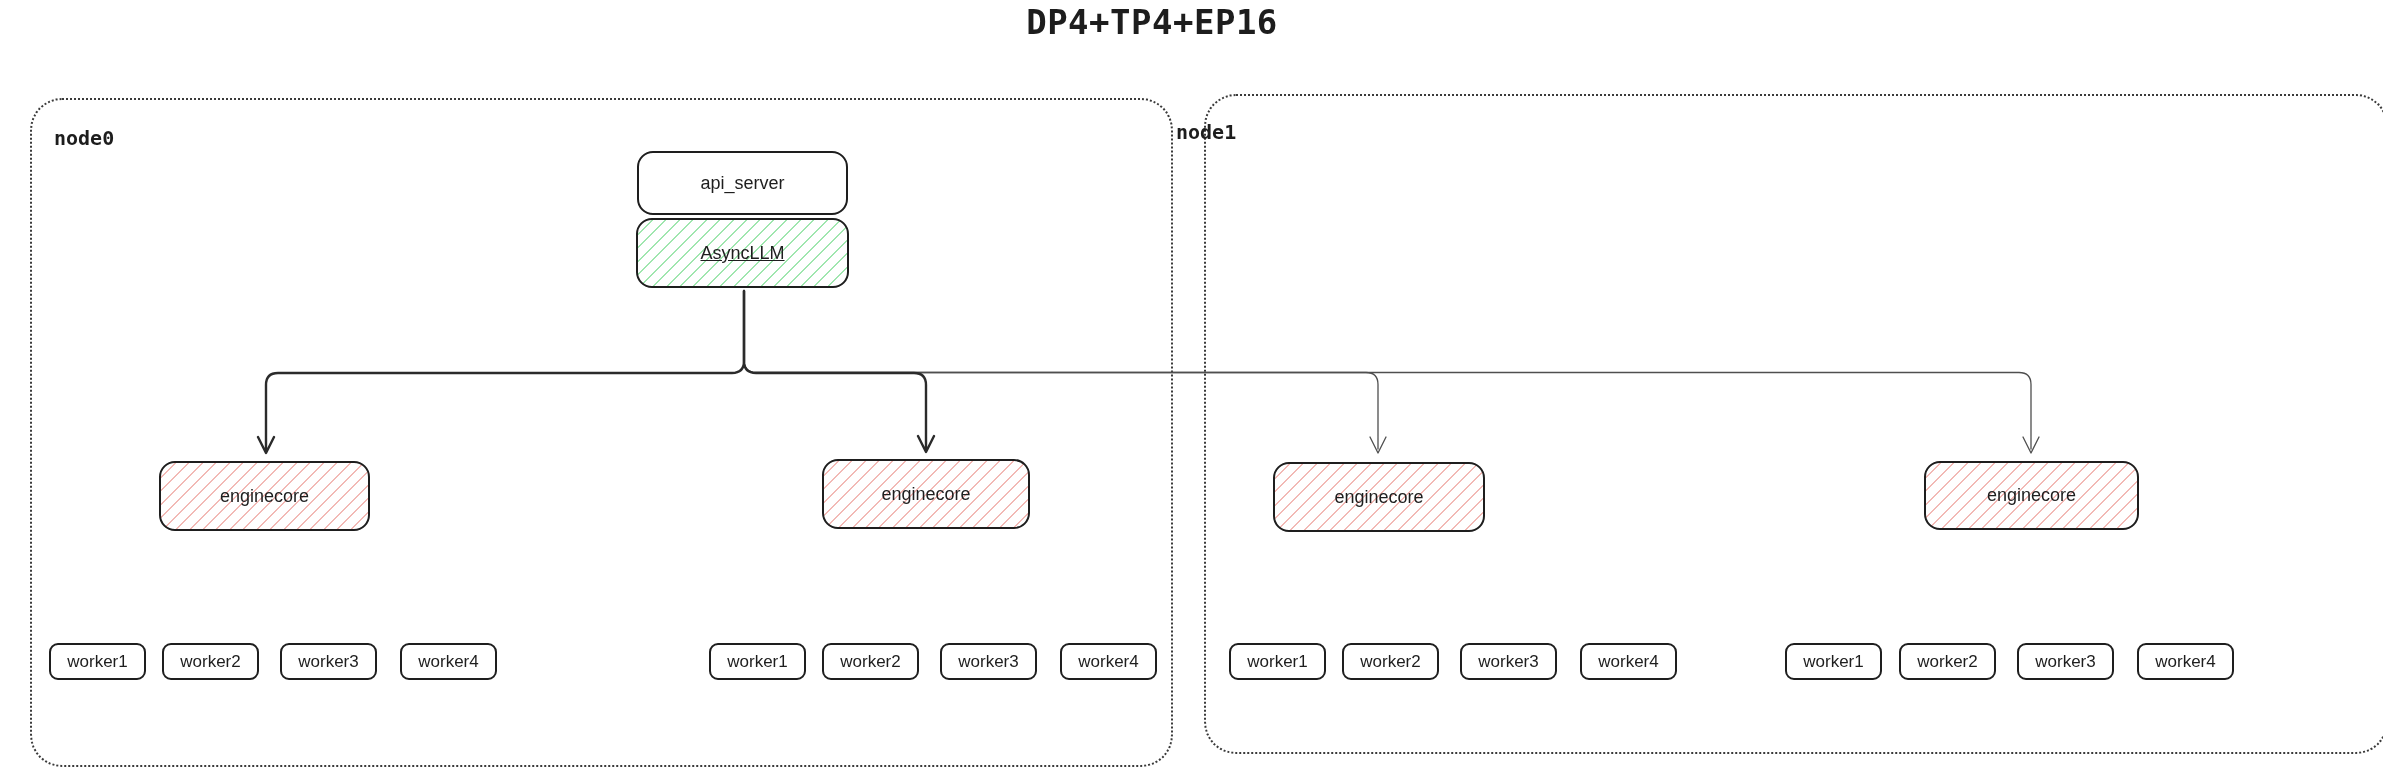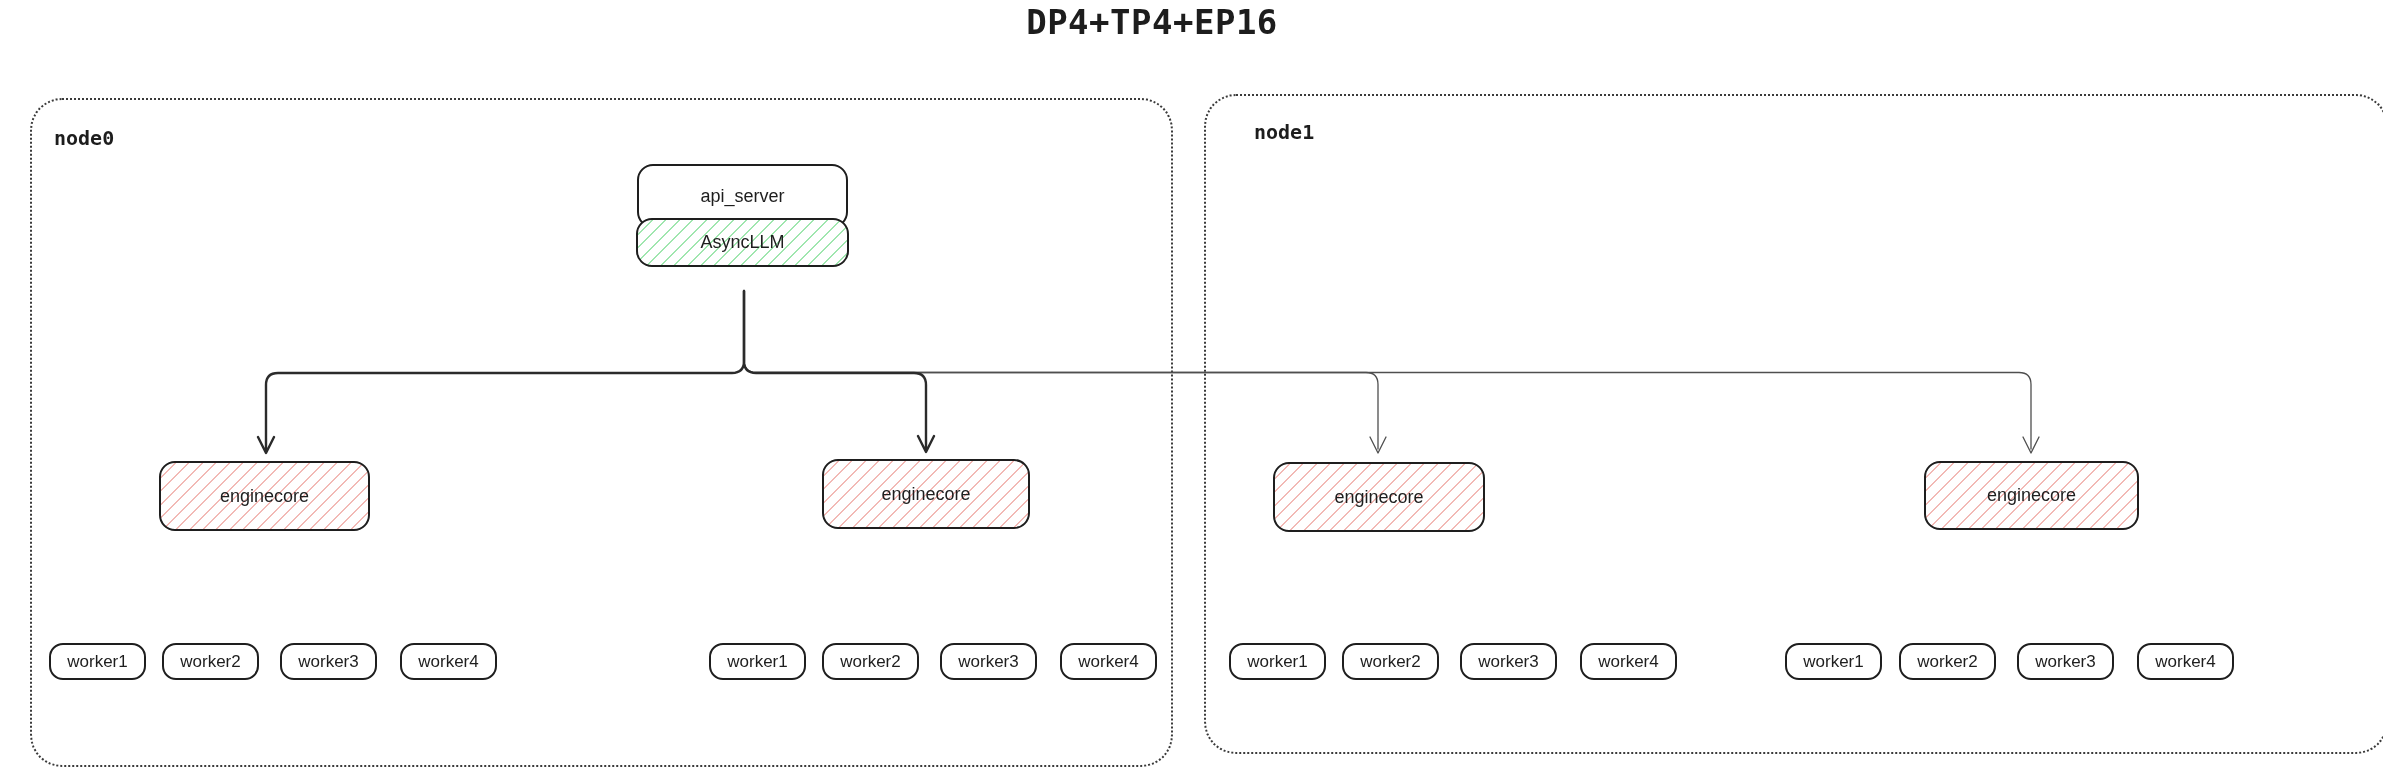--- a/index.html
+++ b/index.html
@@ -45,54 +45,54 @@
   }
   .hatch-red{
     background-image:repeating-linear-gradient(135deg,#f2b9b5 0 1.4px,transparent 1.4px 9.5px);
     background-color:#ffffff;
     justify-content:center;
   }
   .worker{
     position:absolute;
     top:643px;height:37px;width:97px;
     border:2px solid #1e1e1e;
-    border-radius:14px;
+    border-radius:9px;
     background:#ffffff;
     display:flex;align-items:center;justify-content:center;
     font-size:17px;color:#1e1e1e;
     box-sizing:border-box;
   }
   svg.arrows{position:absolute;left:0;top:0;pointer-events:none;}
   .arrow-primary{stroke:#2b2b2b;stroke-width:2.4;fill:none;stroke-linecap:round;stroke-linejoin:round;}
   .arrow-secondary{stroke:#4f4f4f;stroke-width:1.3;fill:none;stroke-linecap:round;stroke-linejoin:round;}
 </style>
 </head>
 <body>
 
 <div class="canvas">
 
   <div class="title">DP4+TP4+EP16</div>
 
   <div class="node" style="left:18px;top:98px;width:1139px;height:665px;"></div>
   <div class="node" style="left:1192px;top:94px;width:1180px;height:656px;"></div>
 
   <div class="node-label" style="left:42px;top:126px;">node0</div>
-  <div class="node-label" style="left:1242px;top:120px;">node1</div>
+  <div class="node-label" style="left:1164px;top:120px;">node1</div>
 
   <svg class="arrows" width="2383" height="773" viewBox="0 0 2383 773">
     <path class="arrow-secondary" d="M732 291 L732 360 Q732 372.5 744 372.5 L1354 372.5 Q1366 372.5 1366 384.5 L1366 449 M1358 437 L1366 453 L1374 437"></path>
     <path class="arrow-secondary" d="M732 291 L732 360 Q732 372.5 744 372.5 L2007 372.5 Q2019 372.5 2019 384.5 L2019 449 M2011 437 L2019 453 L2027 437"></path>
     <path class="arrow-primary" d="M732 291 L732 361 Q732 373 720 373 L266 373 Q254 373 254 385 L254 449 M246 437 L254 453 L262 437"></path>
     <path class="arrow-primary" d="M732 291 L732 361 Q732 373 744 373 L902 373 Q914 373 914 385 L914 448 M906 436 L914 452 L922 436"></path>
   </svg>
 
-  <div class="box" style="left:625px;top:164px;width:211px;height:64px;">
+  <div class="box" style="left:625px;top:151px;width:211px;height:64px;">
     <span>api_server</span>
   </div>
-  <div class="box hatch-green" style="left:624px;top:218px;width:213px;height:49px;">
+  <div class="box hatch-green" style="left:624px;top:218px;width:213px;height:70px;text-decoration:underline;">
     <span>AsyncLLM</span>
   </div>
 
   <div class="box hatch-red" style="left:147px;top:461px;width:211px;height:70px;">
     <span>enginecore</span>
   </div>
   <div class="box hatch-red" style="left:810px;top:459px;width:208px;height:70px;">
     <span>enginecore</span>
   </div>
   <div class="box hatch-red" style="left:1261px;top:462px;width:212px;height:70px;">

